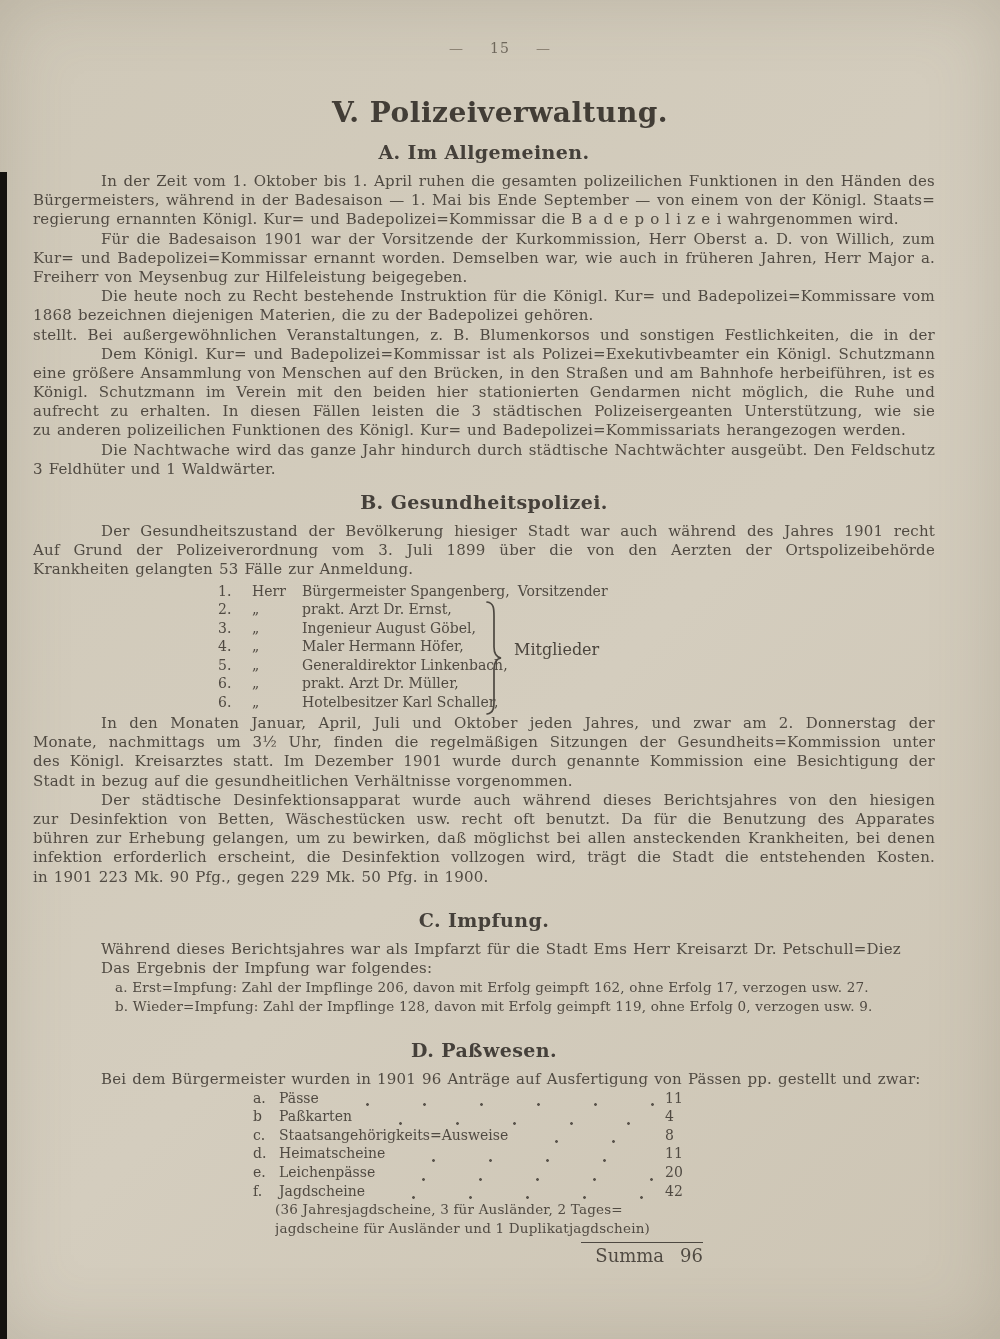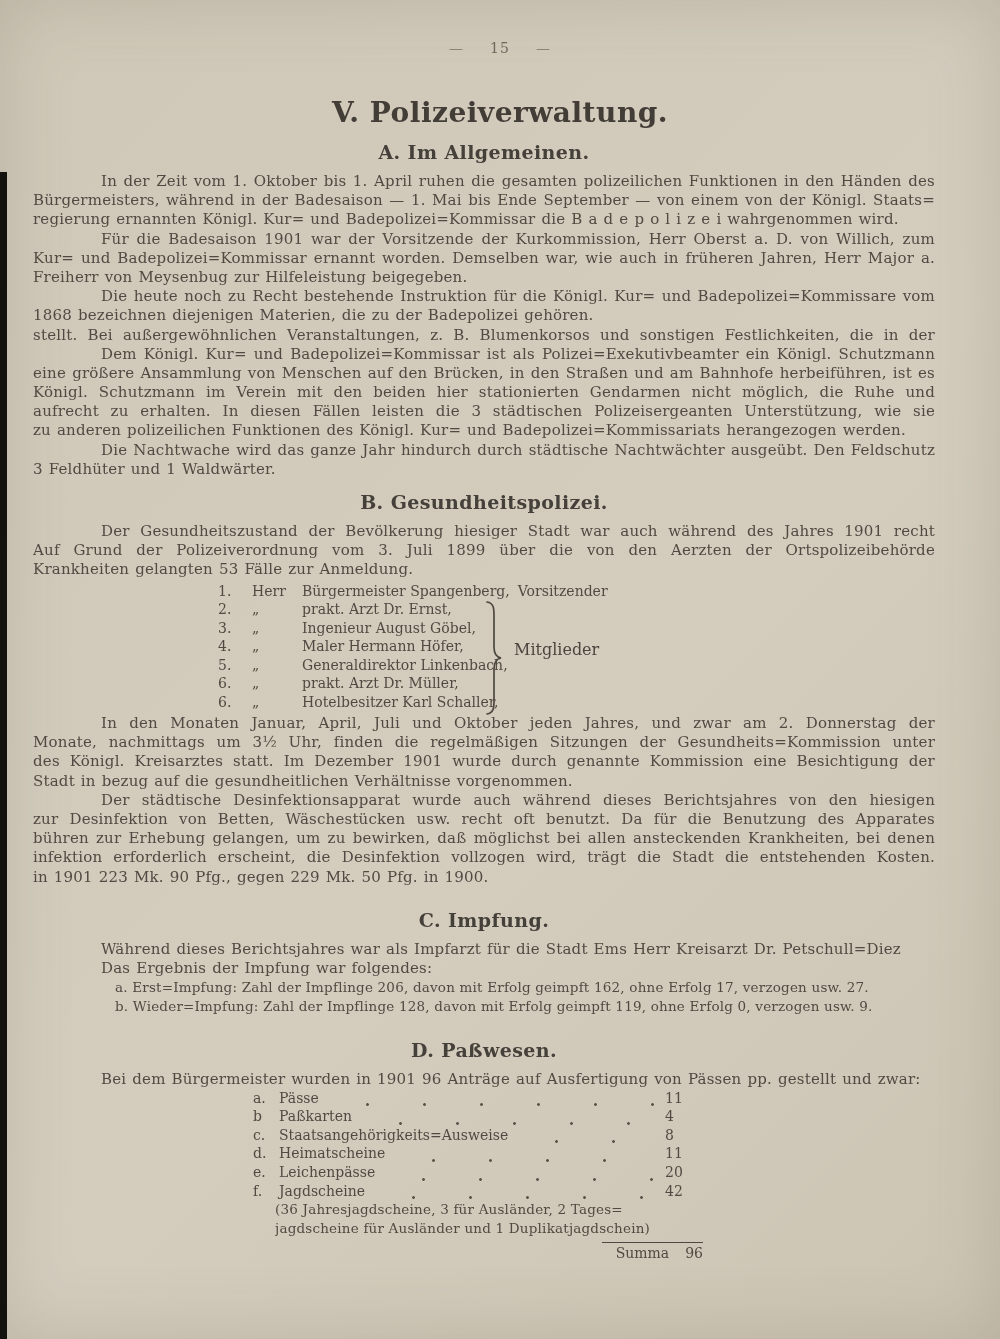--- a/index.html
+++ b/index.html
@@ -67,21 +67,21 @@
   .leader{
     flex:1;margin:0 10px 0 14px;height:13px;align-self:flex-end;
     background-image:radial-gradient(circle,#5a544c 1.3px,rgba(0,0,0,0) 1.5px);
     background-size:57px 5px;background-repeat:repeat-x;background-position:6px bottom;
   }
   .pass-value{width:38px;text-align:left;}
   .notes{padding-left:22px;}
   .summa-row{display:flex;justify-content:flex-end;margin-top:3px;}
   .summa-inner{
     border-top:1.6px solid #4d4841;padding:2px 0 0 14px;
-    font-size:14px;
+    font-size:18px;
   }
   .summa-value{margin-left:16px;}
 </style>
 </head>
 <body>
 
 <div class="page">
   <div class="edge-strip"></div>
 
   <div class="pagenum">

